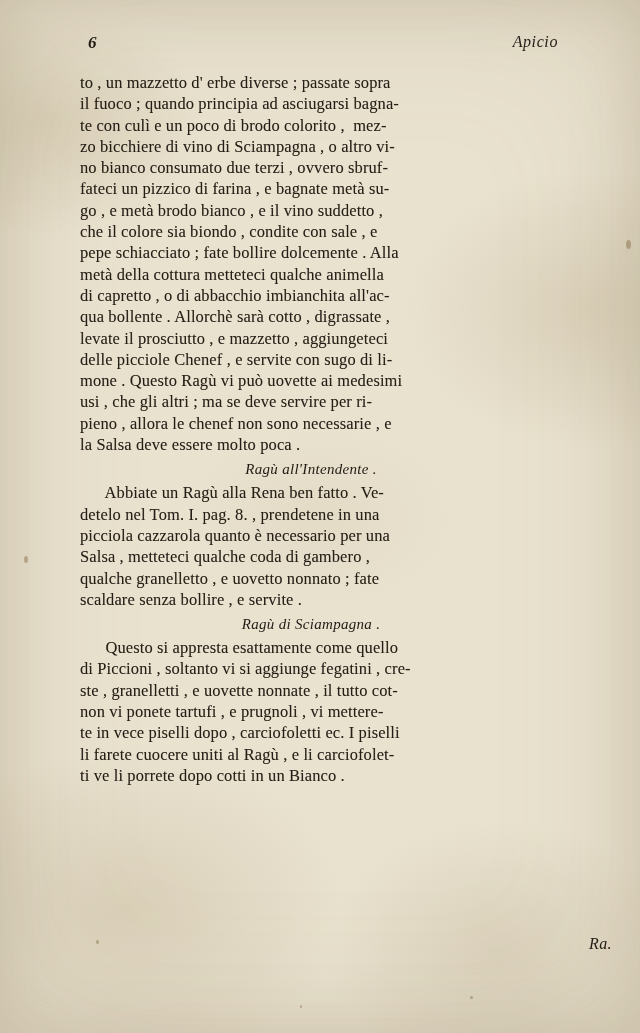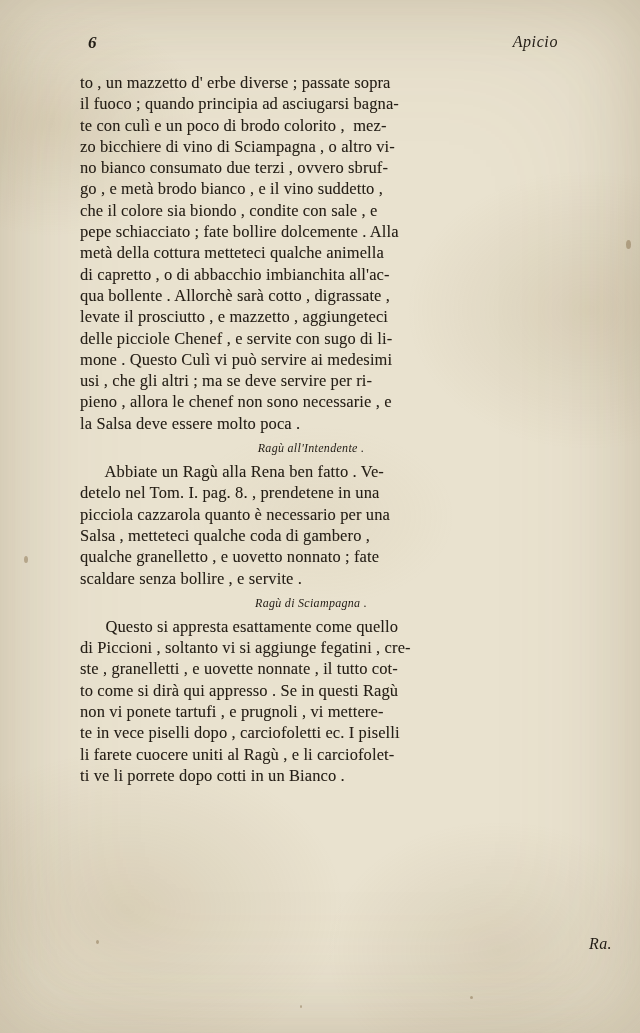--- a/index.html
+++ b/index.html
@@ -94,21 +94,21 @@
     line-height: 21.3px;
     letter-spacing: 0.15px;
     white-space: pre;
     color: #241e16;
     text-shadow: 0.2px 0.2px 0 rgba(40,30,18,0.28);
   }
 
   .subhead {
     font-style: italic;
     text-align: center;
-    font-size: 12px;
+    font-size: 15px;
     line-height: 23px;
     letter-spacing: 0.3px;
     margin-top: 3px;
     margin-bottom: 1px;
     white-space: pre;
   }
 
   .catchword {
     position: absolute;
     right: 28px;
@@ -138,29 +138,30 @@
   </div>
 
   <div class="textblock">
 
     <div>
       <div class="line">to , un mazzetto d' erbe diverse ; passate sopra</div>
       <div class="line">il fuoco ; quando principia ad asciugarsi bagna-</div>
       <div class="line">te con culì e un poco di brodo colorito ,  mez-</div>
       <div class="line">zo bicchiere di vino di Sciampagna , o altro vi-</div>
       <div class="line">no bianco consumato due terzi , ovvero sbruf-</div>
+      <div class="line">fateci un pizzico di farina , e bagnate metà su-</div>
       <div class="line">go , e metà brodo bianco , e il vino suddetto ,</div>
       <div class="line">che il colore sia biondo , condite con sale , e</div>
       <div class="line">pepe schiacciato ; fate bollire dolcemente . Alla</div>
       <div class="line">metà della cottura metteteci qualche animella</div>
       <div class="line">di capretto , o di abbacchio imbianchita all'ac-</div>
       <div class="line">qua bollente . Allorchè sarà cotto , digrassate ,</div>
       <div class="line">levate il prosciutto , e mazzetto , aggiungeteci</div>
       <div class="line">delle picciole Chenef , e servite con sugo di li-</div>
-      <div class="line">mone . Questo Culì vi può servire ai medesimi</div>
+      <div class="line">mone . Questo Ragù vi può uovette ai medesimi</div>
       <div class="line">usi , che gli altri ; ma se deve servire per ri-</div>
       <div class="line">pieno , allora le chenef non sono necessarie , e</div>
       <div class="line">la Salsa deve essere molto poca .</div>
     </div>
 
     <div class="subhead">Ragù all'Intendente .</div>
 
     <div>
       <div class="line">      Abbiate un Ragù alla Rena ben fatto . Ve-</div>
       <div class="line">detelo nel Tom. I. pag. 8. , prendetene in una</div>
@@ -169,21 +170,20 @@
       <div class="line">qualche granelletto , e uovetto nonnato ; fate</div>
       <div class="line">scaldare senza bollire , e servite .</div>
     </div>
 
     <div class="subhead">Ragù di Sciampagna .</div>
 
     <div>
       <div class="line">      Questo si appresta esattamente come quello</div>
       <div class="line">di Piccioni , soltanto vi si aggiunge fegatini , cre-</div>
       <div class="line">ste , granelletti , e uovette nonnate , il tutto cot-</div>
-      <div class="line">to come si dirà qui appresso . Se in questi Ragù</div>
       <div class="line">non vi ponete tartufi , e prugnoli , vi mettere-</div>
       <div class="line">te in vece piselli dopo , carciofoletti ec. I piselli</div>
       <div class="line">li farete cuocere uniti al Ragù , e li carciofolet-</div>
       <div class="line">ti ve li porrete dopo cotti in un Bianco .</div>
     </div>
 
   </div>
 
   <div class="catchword">Ra.</div>
 

